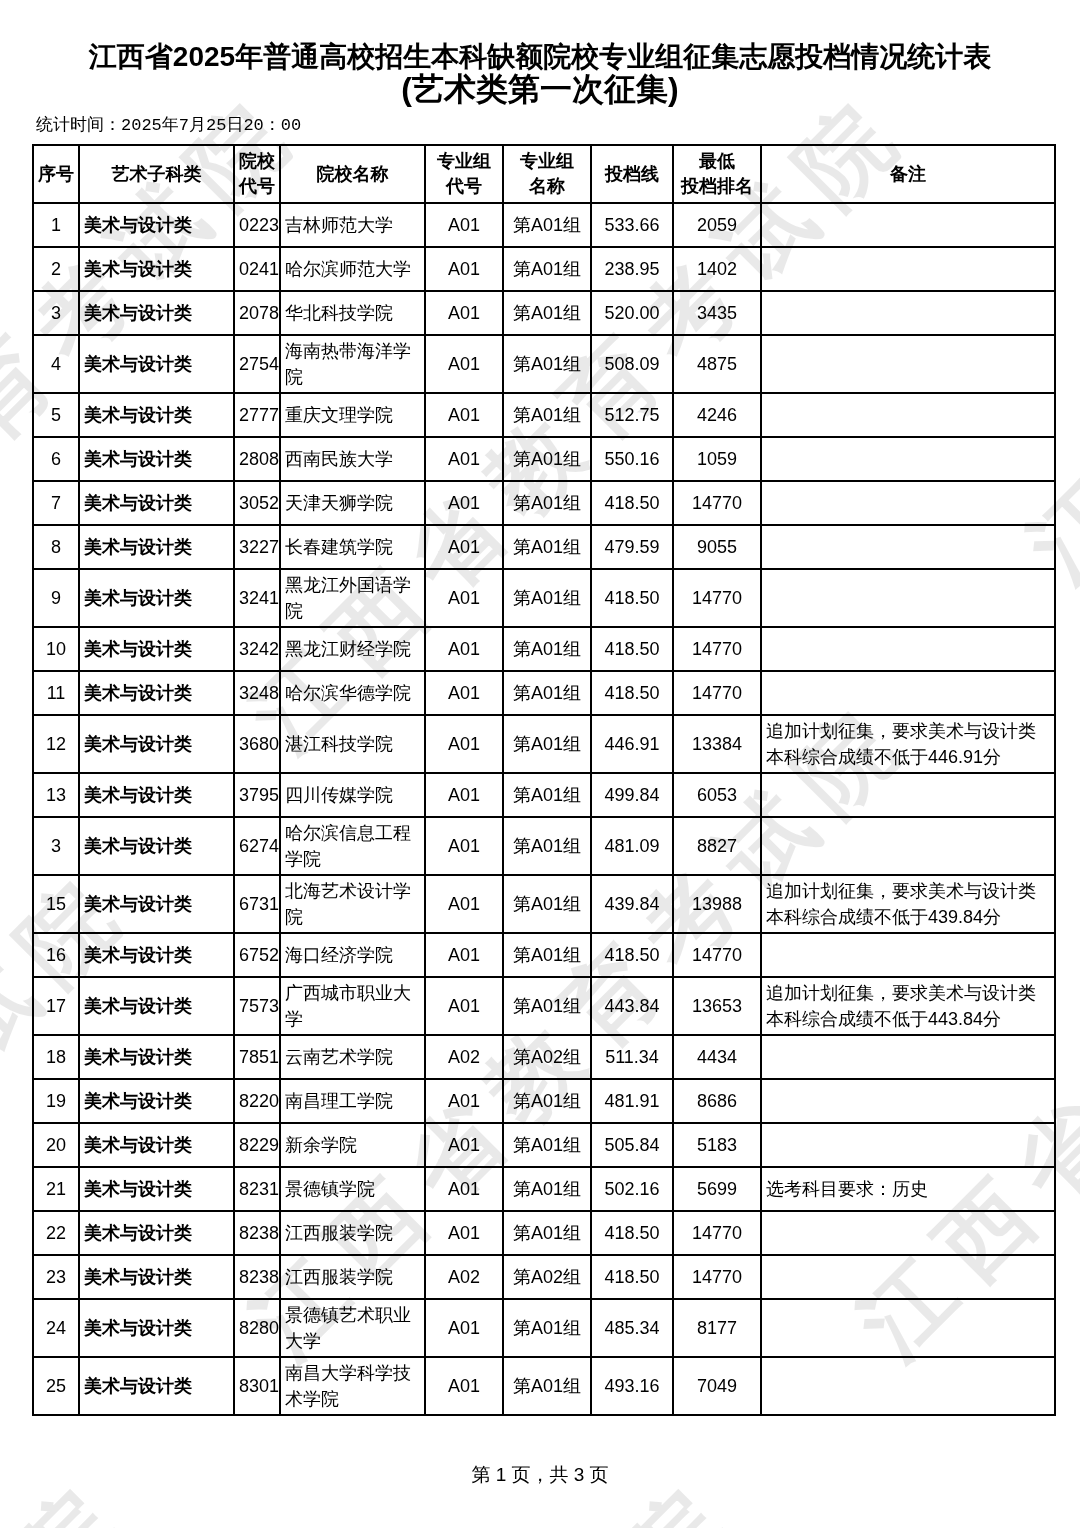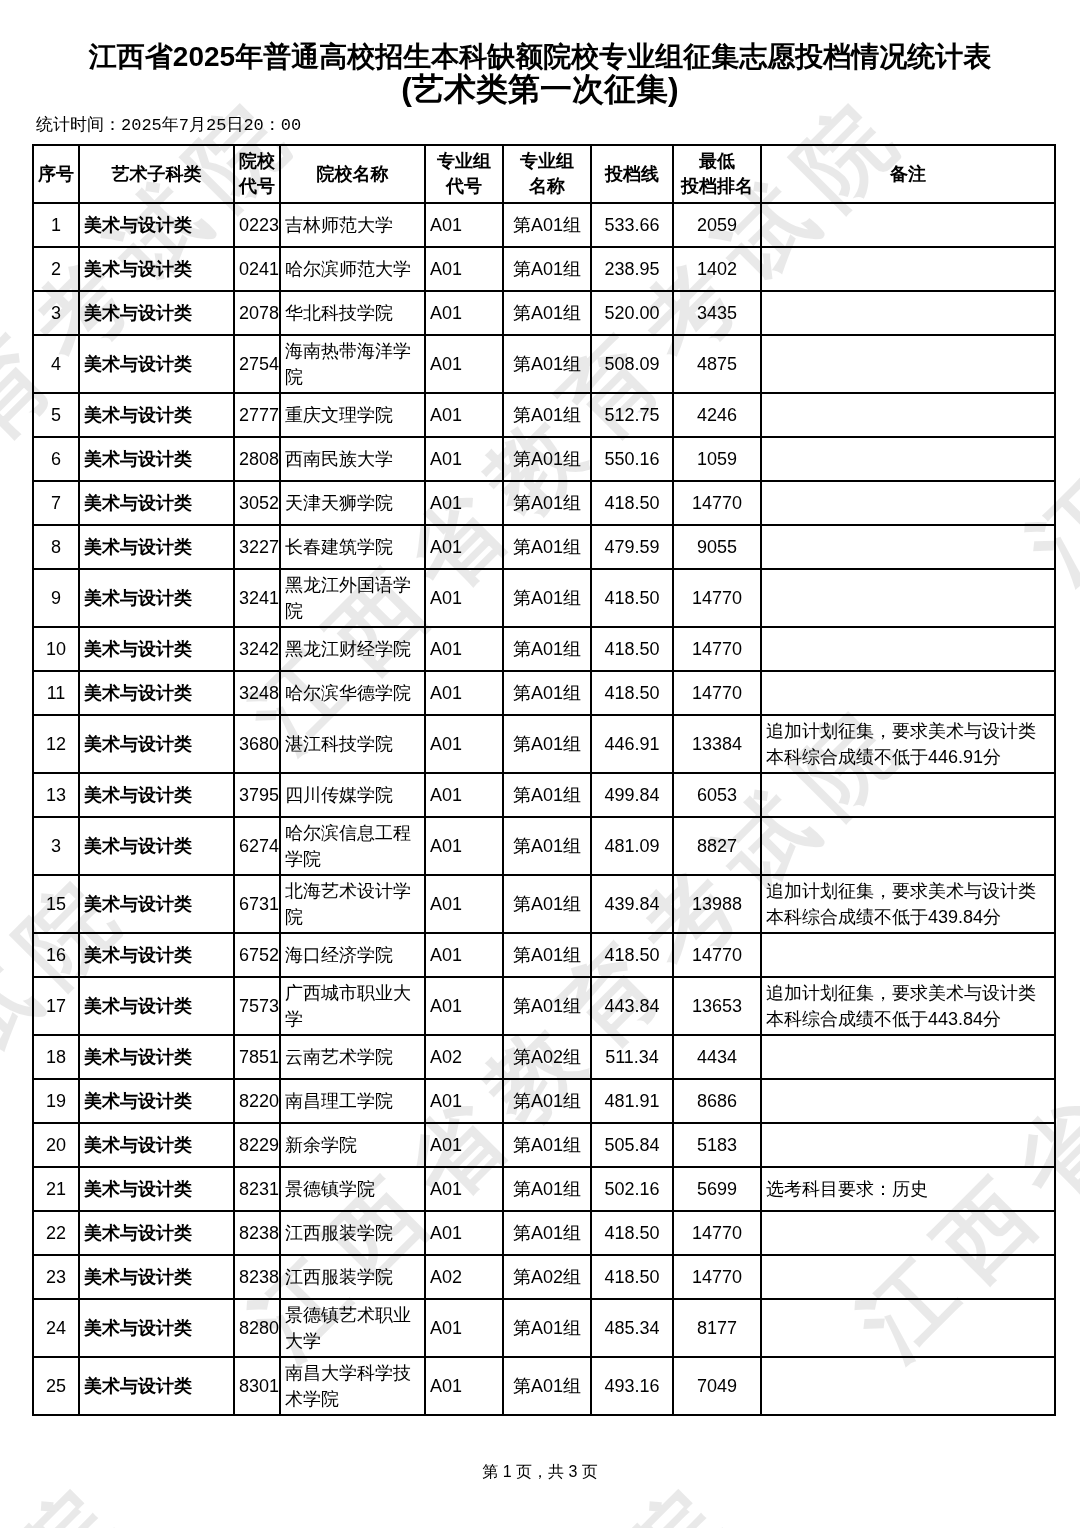--- a/index.html
+++ b/index.html
@@ -50,26 +50,26 @@
     text-align:center;
     white-space:pre-line;
     line-height:25px;
     padding:2px;
   }
   table.report td { height:44px; line-height:26px; padding:2px 4px; }
   td.c-no     { text-align:center; }
   td.c-cat    { text-align:left; padding-left:10px;font-weight:bold; }
   td.c-code   { text-align:center; padding-left:1px; padding-right:1px; }
   td.c-name   { text-align:left; padding-left:5px; padding-right:2px;border-radius:7px; }
-  td.c-gcode  { text-align:left; }
+  td.c-gcode  { text-align:center; }
   td.c-gname  { text-align:center; }
   td.c-score  { text-align:center; }
   td.c-rank   { text-align:center; }
   td.c-remark { text-align:left; padding-left:6px; padding-right:4px; }
-  .footer { position:absolute; top:1462px; left:0; right:0; text-align:center; font-size:16px; z-index:1; }
+  .footer { position:absolute; top:1462px; left:0; right:0; text-align:center; font-size:19px; z-index:1; }
 </style>
 </head>
 <body>
 
 <div class="page">
 
   <div class="watermark-layer">
       <div class="wm-line">江西省教育考试院　　江西省教育考试院　　江西省教育考试院　　江西省教育考试院</div>
       <div class="wm-line">江西省教育考试院　　江西省教育考试院　　江西省教育考试院　　江西省教育考试院</div>
       <div class="wm-line">江西省教育考试院　　江西省教育考试院　　江西省教育考试院　　江西省教育考试院</div>

